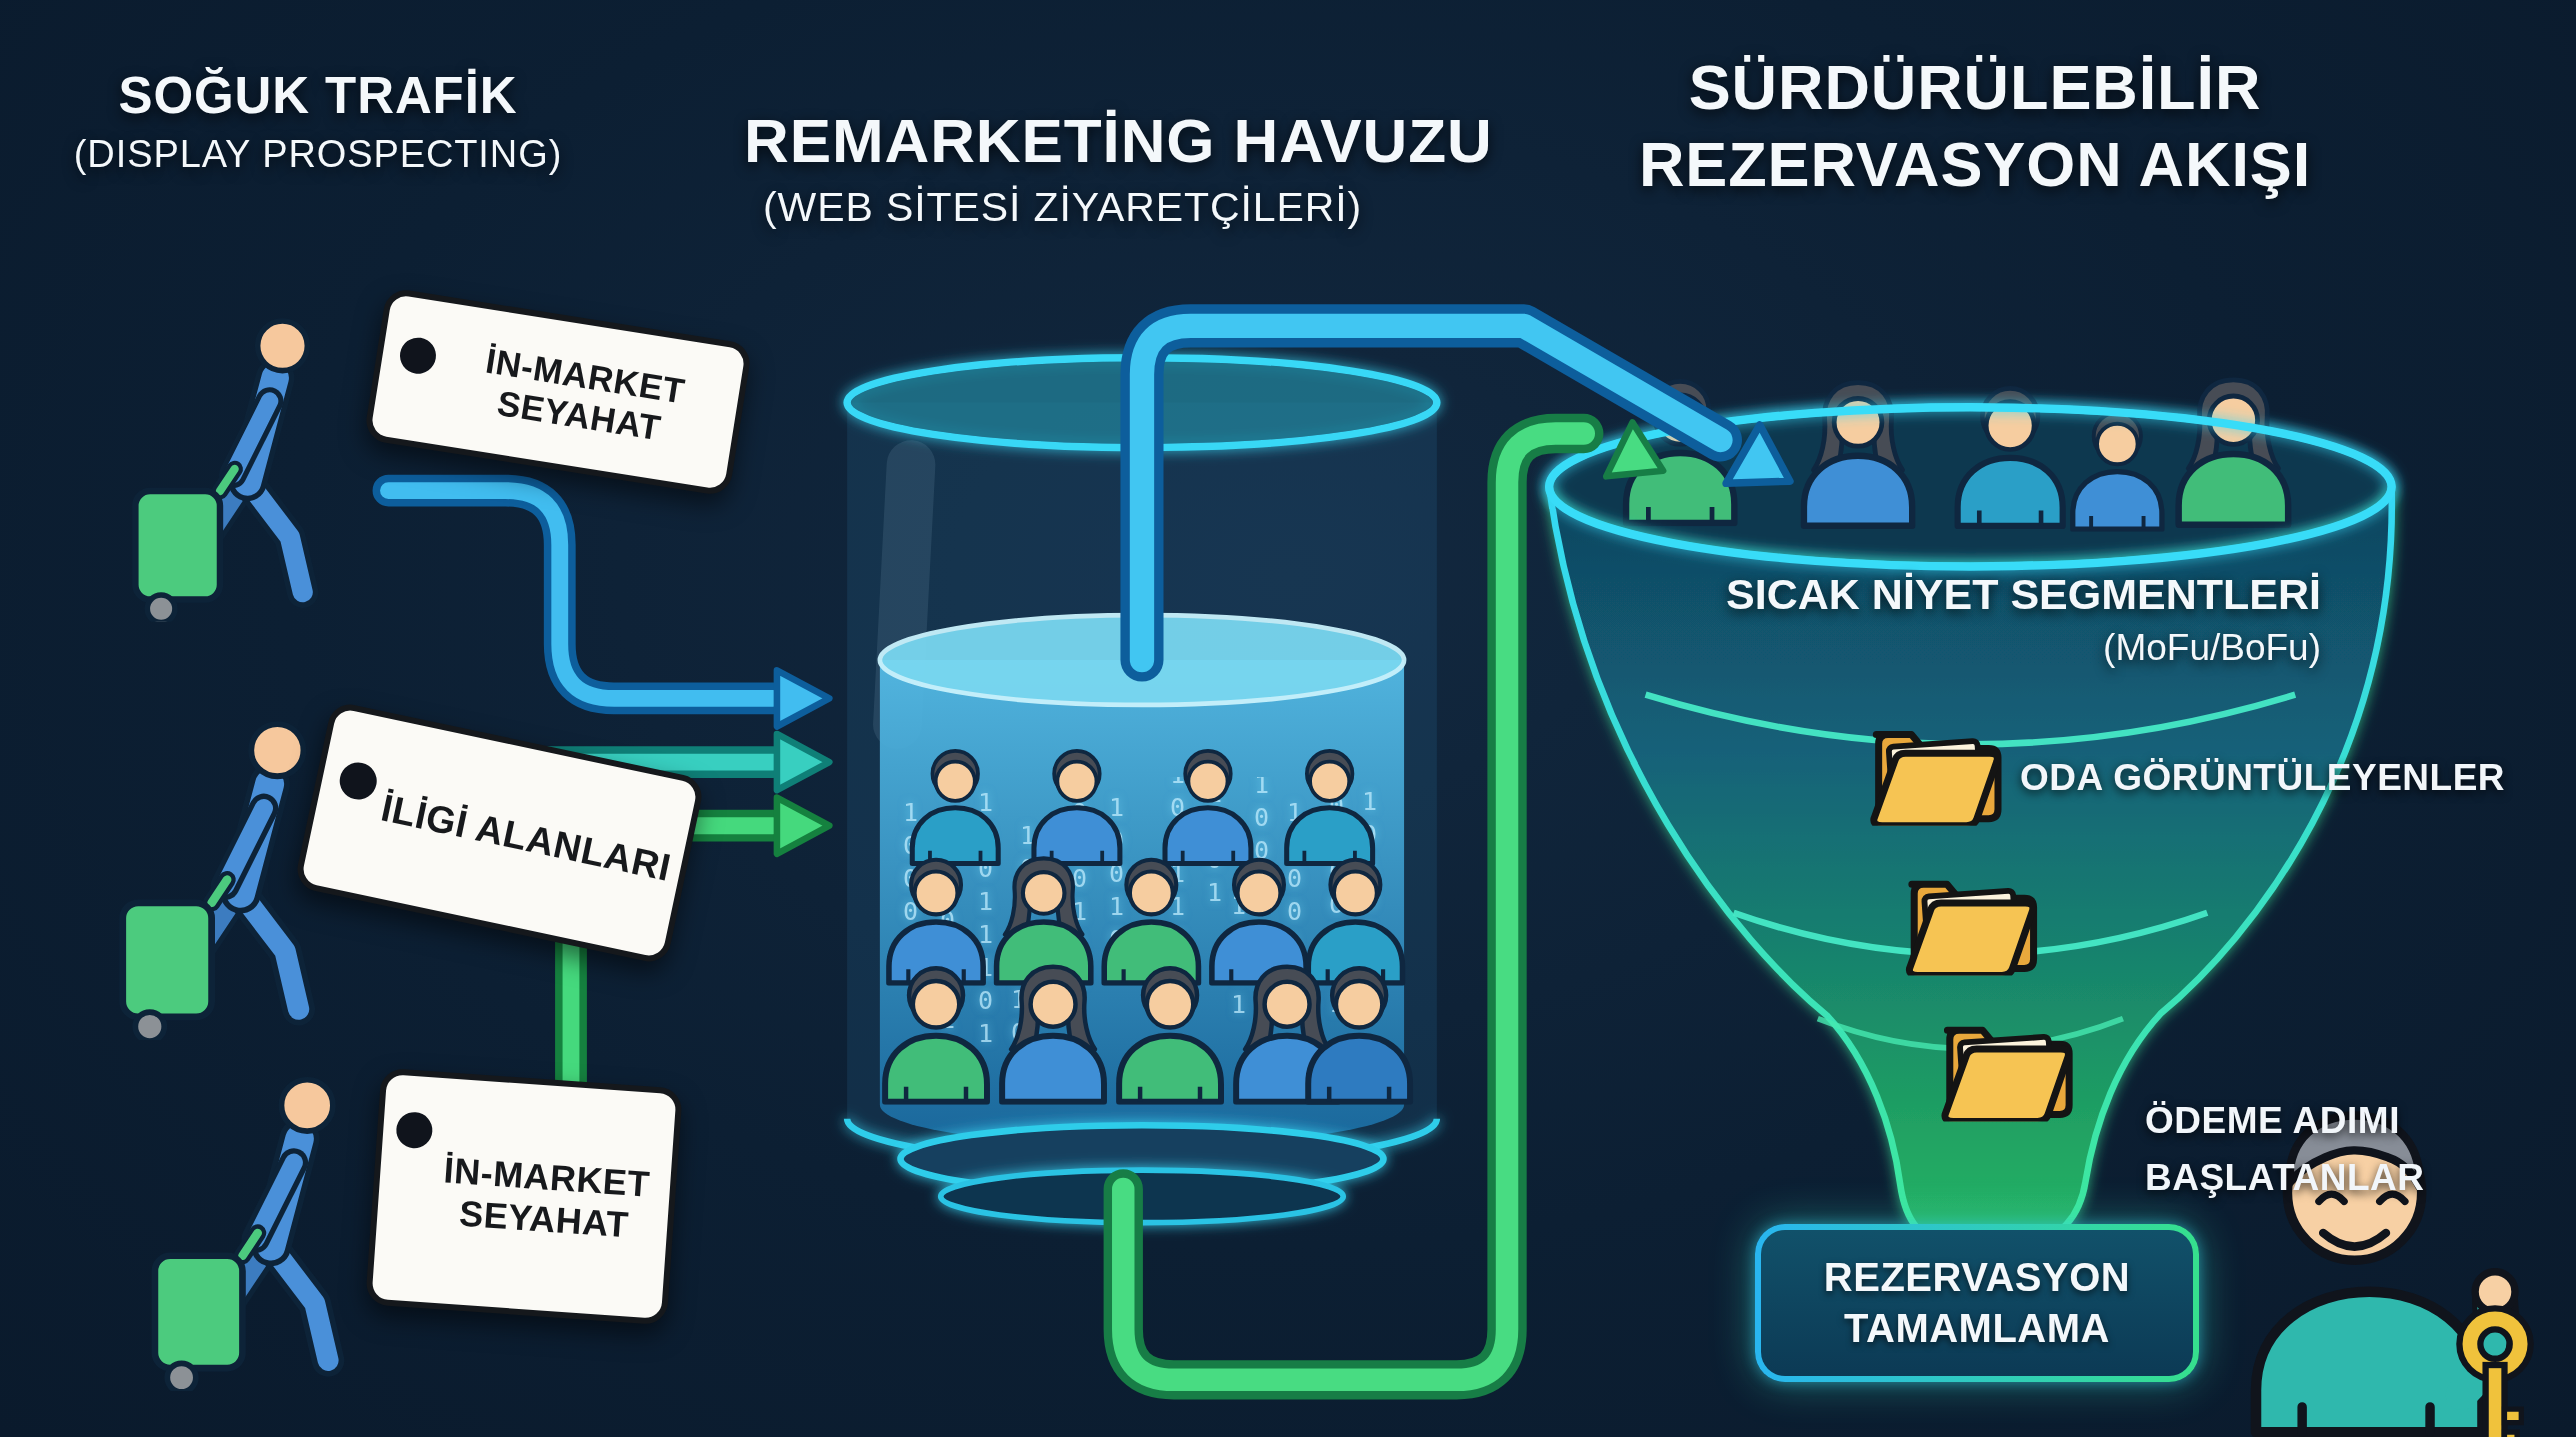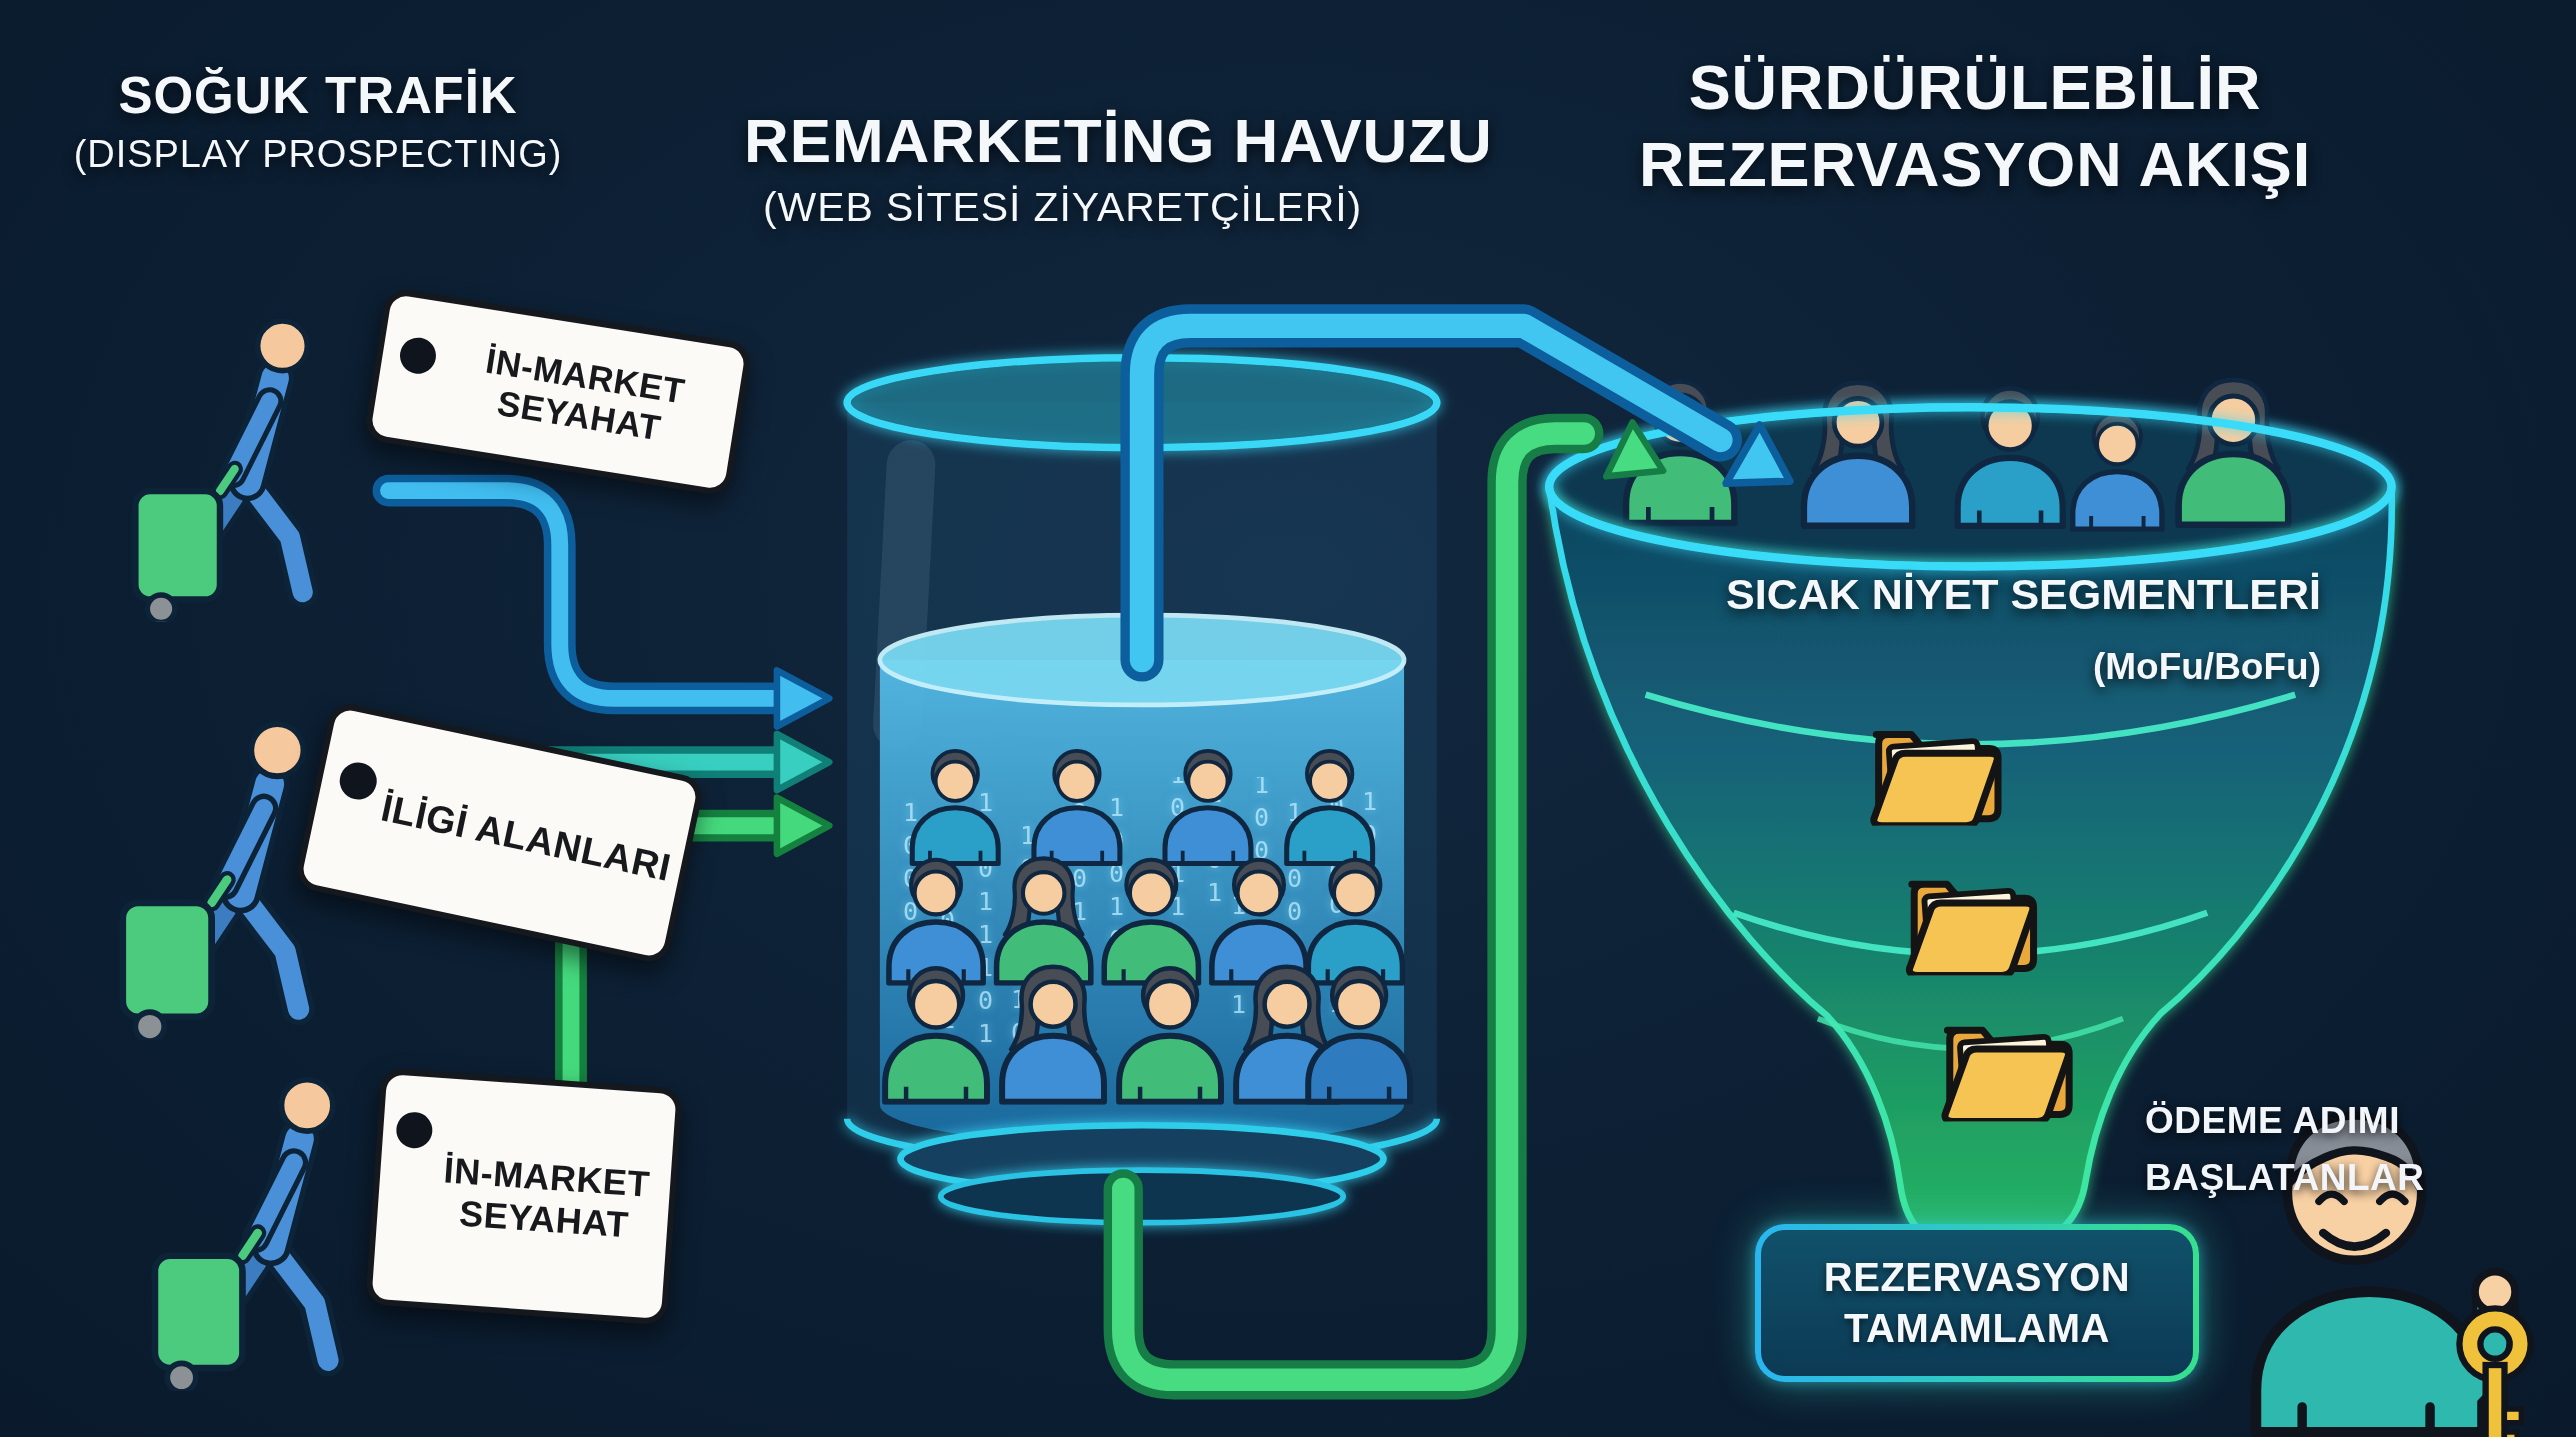--- a/index.html
+++ b/index.html
@@ -27,21 +27,21 @@
   .tag2{left:309px;top:738px;width:315px;height:178px;transform:rotate(12deg);font-size:38px;padding-left:54px;}
   .tag2 .hole{left:17px;top:49px;width:37px;height:37px;}
   .tag3{left:373px;top:1078px;width:247px;height:225px;transform:rotate(4deg);font-size:36px;padding-left:43px;}
   .tag3 .hole{left:13px;top:36px;width:36px;height:36px;}
   .binwrap{left:889px;top:777px;width:524px;height:328px;z-index:2;overflow:hidden;}
   .bin{position:absolute;width:28px;font-family:"DejaVu Sans Mono",monospace;font-size:25px;line-height:33px;
     color:rgba(195,238,255,.72);word-break:break-all;text-shadow:0 0 8.4px rgba(130,225,255,.55);}
   .ftitle{left:1619px;top:570px;width:702px;text-align:right;color:#f4f8fb;z-index:4;
     text-shadow:0 3.7px 11.2px rgba(0,0,0,.75);}
   .ftitle .t1{font-size:43px;font-weight:bold;white-space:nowrap;}
-  .ftitle .t2{font-size:37px;font-weight:bold;margin-top:27px;}
+  .ftitle .t2{font-size:37px;font-weight:normal;margin-top:8px;}
   .flabel{position:absolute;color:#f2f6fa;font-weight:bold;font-size:37px;line-height:1.55;z-index:4;
     text-shadow:0 2.8px 9.4px rgba(0,0,0,.75);letter-spacing:0.5px;}
   .fl1{left:2020px;top:749px;width:524px;}
   .fl2{left:2056px;top:869px;width:318px;}
   .fl3{left:2145px;top:1060px;width:356px;margin-top:32px;}
   .cta{left:1755px;top:1224px;width:432px;height:146px;z-index:4;border-radius:30px;
     border:6.6px solid transparent;
     background:linear-gradient(180deg,#11516a,#0c3a55) padding-box,
                linear-gradient(90deg,#29b6f0,#36e08d) border-box;
     box-shadow:0 0 43px rgba(56,216,190,.45), 0 0 13px rgba(56,200,246,.5);
@@ -284,18 +284,19 @@
   <div class="tag tag3">
     <span class="hole"></span>
     <span>İN-MARKET SEYAHAT</span>
   </div>
 
   <div class="abs ftitle">
     <div class="t1">SICAK NİYET SEGMENTLERİ</div>
     <div class="t2">(MoFu/BoFu)</div>
   </div>
 
+  <div class="flabel fl1">ODA GÖRÜNTÜLEYENLER</div>
   <div class="flabel fl3">ÖDEME ADIMI BAŞLATANLAR</div>
 
   <div class="abs cta">REZERVASYON TAMAMLAMA</div>
 
 </div>
 
 
 </body></html>

